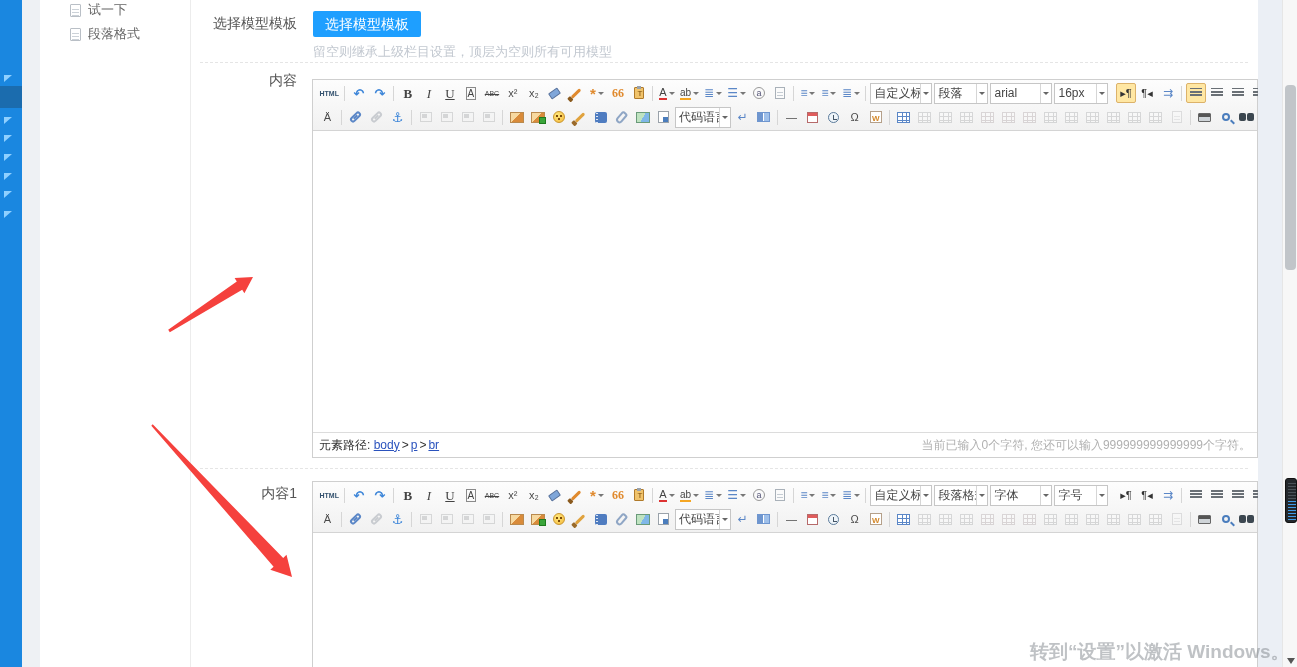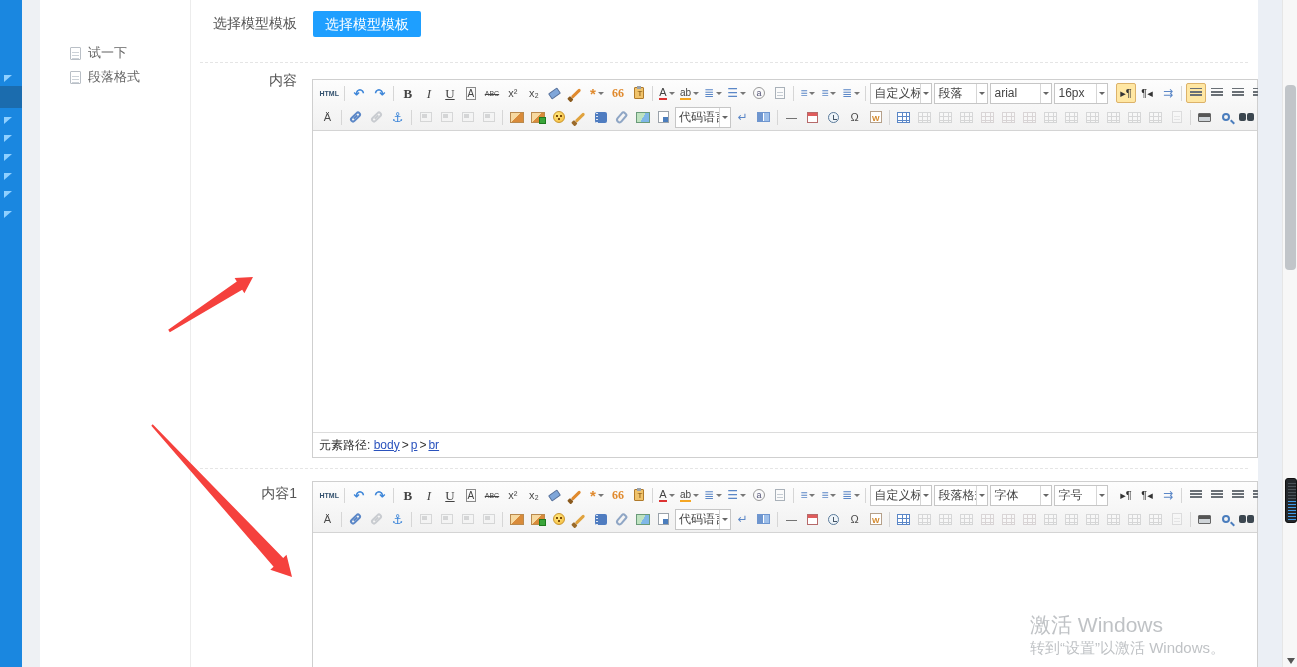--- a/index.html
+++ b/index.html
@@ -10,21 +10,21 @@
   
   .rail { position:absolute; left:0; top:0; width:22px; height:667px; background:#1a87e0; }
   .rail-tri { position:absolute; left:4px; width:0; height:0;
     border-top:7px solid #8fd0ff; border-right:8px solid transparent; }
   .rail-sel { position:absolute; left:0; width:22px; height:22px; background:#1b6cae; }
 
   .gapcol { position:absolute; left:22px; top:0; width:18px; height:667px; background:#eef1f4; }
 
   
   .sidebar { position:absolute; left:40px; top:0; width:150px; height:667px; background:#fff; }
-  .tree-item { position:absolute; left:30px; display:flex; align-items:center; gap:7px; cursor:pointer;margin-top:43px; }
+  .tree-item { position:absolute; left:30px; display:flex; align-items:center; gap:7px; cursor:pointer; }
   .tree-item .doc-ic { width:11px; height:13px; background:#fff; border:1px solid #b9bfc6; border-radius:1px;
      background-image:repeating-linear-gradient(to bottom, transparent 0 2px, #ccd2d8 2px 3px);
      background-size:7px 9px; background-position:1px 2px; background-repeat:no-repeat; }
   .tree-item .tree-label { font-size:13px; color:#666; white-space:nowrap; }
   .vline { position:absolute; left:190px; top:0; width:1px; height:667px; background:#ececec; }
 
   
   .main { position:absolute; left:190px; top:0; width:1068px; height:667px; }
   .form-label { position:absolute; left:7px; width:100px; text-align:right; font-size:14px; color:#555; }
   .tpl-btn { position:absolute; left:123px; top:11px; height:26px; line-height:26px; padding:0 12px;
@@ -144,21 +144,21 @@
      border:4px solid transparent; border-top:6px solid #555; cursor:pointer; }
   .mini-scroll { position:absolute; left:1285px; top:478px; width:12px; height:45px; background:#24282c;
      border:1px solid #111; border-radius:3px; cursor:pointer;
      background-image:repeating-linear-gradient(to bottom, #4a5258 0 1px, transparent 1px 3px),
                       repeating-linear-gradient(to bottom, #3f9be8 0 1px, transparent 1px 3px);
      background-size:8px 16px, 8px 20px; background-position:2px 4px, 2px 22px; background-repeat:no-repeat; }
 
   
   .anno { position:absolute; left:0; top:0; width:1297px; height:667px; pointer-events:none; }
   .wm1 { position:absolute; left:1030px; top:611px; font-size:21px; color:rgba(128,134,140,.5); }
-  .wm2 { position:absolute; left:1030px; top:639px; font-size:15px; color:rgba(128,134,140,.5); }
+  .wm2 { position:absolute; left:1030px; top:639px; font-size:19px; color:rgba(128,134,140,.5);font-weight:bold; }
 </style>
 </head>
 <body>
 
 <div class="page">
 
   <div class="rail">
     <span class="rail-tri" style="top:75px"></span>
     <div class="rail-sel" style="top:86px"></div>
     <span class="rail-tri" style="top:117px"></span>
@@ -178,20 +178,21 @@
     <div class="tree-item" style="top:25px">
       <span class="doc-ic"></span>
       <span class="tree-label">段落格式</span>
     </div>
   </div>
   <div class="vline"></div>
 
   <div class="main">
     <div class="form-label" style="top:15px">选择模型模板</div>
     <button class="tpl-btn">选择模型模板</button>
+    <div class="tpl-hint">留空则继承上级栏目设置，顶层为空则所有可用模型</div>
     <div class="dash" style="top:62px"></div>
 
     <div class="form-label" style="top:72px">内容</div>
 
     <div class="ed" style="top:79px; height:379px;">
       <div class="tb">
         <div class="tb-row">
             <span class="tb-btn">
               <span class="gl g-html">HTML</span>
             </span>
@@ -460,20 +461,21 @@
               <span class="sh sh-help"></span>
             </span>
           </div>
       </div>
       <div class="ed-content"></div>
       <div class="ed-footer">
         <div class="ed-path">
           <span>元素路径:</span>
           <a>body</a><span class="gt">&gt;</span><a>p</a><span class="gt">&gt;</span><a>br</a>
         </div>
+        <div class="ed-counter">当前已输入0个字符, 您还可以输入999999999999999个字符。</div>
       </div>
     </div>
 
     <div class="dash" style="top:468px"></div>
     <div class="form-label" style="top:485px">内容1</div>
 
     <div class="ed" style="top:481px; height:300px;">
       <div class="tb">
         <div class="tb-row">
             <span class="tb-btn">
@@ -748,20 +750,19 @@
       <div class="ed-content"></div>
     </div>
   </div>
 
   <div class="rightbg"></div>
   <div class="sb-track"></div>
   <div class="sb-thumb"></div>
   <div class="sb-down"></div>
   <div class="mini-scroll"></div>
 
-  <div class="wm1">激活 Windows</div>
   <div class="wm2">转到“设置”以激活 Windows。</div>
 
   <svg class="anno" viewBox="0 0 1297 667" xmlns="http://www.w3.org/2000/svg">
     <polygon fill="#f5413d" points="169.8,332.3 242.2,289.8 244.4,293.2 253,277 234.6,278.0 236.8,281.4 168.2,329.7"></polygon>
     <polygon fill="#f5413d" points="151.3,425.7 273.6,566.7 270.3,569.8 292,577 286.5,554.8 283.2,557.9 152.7,424.3"></polygon>
   </svg>
 </div>
 
 </body></html>

